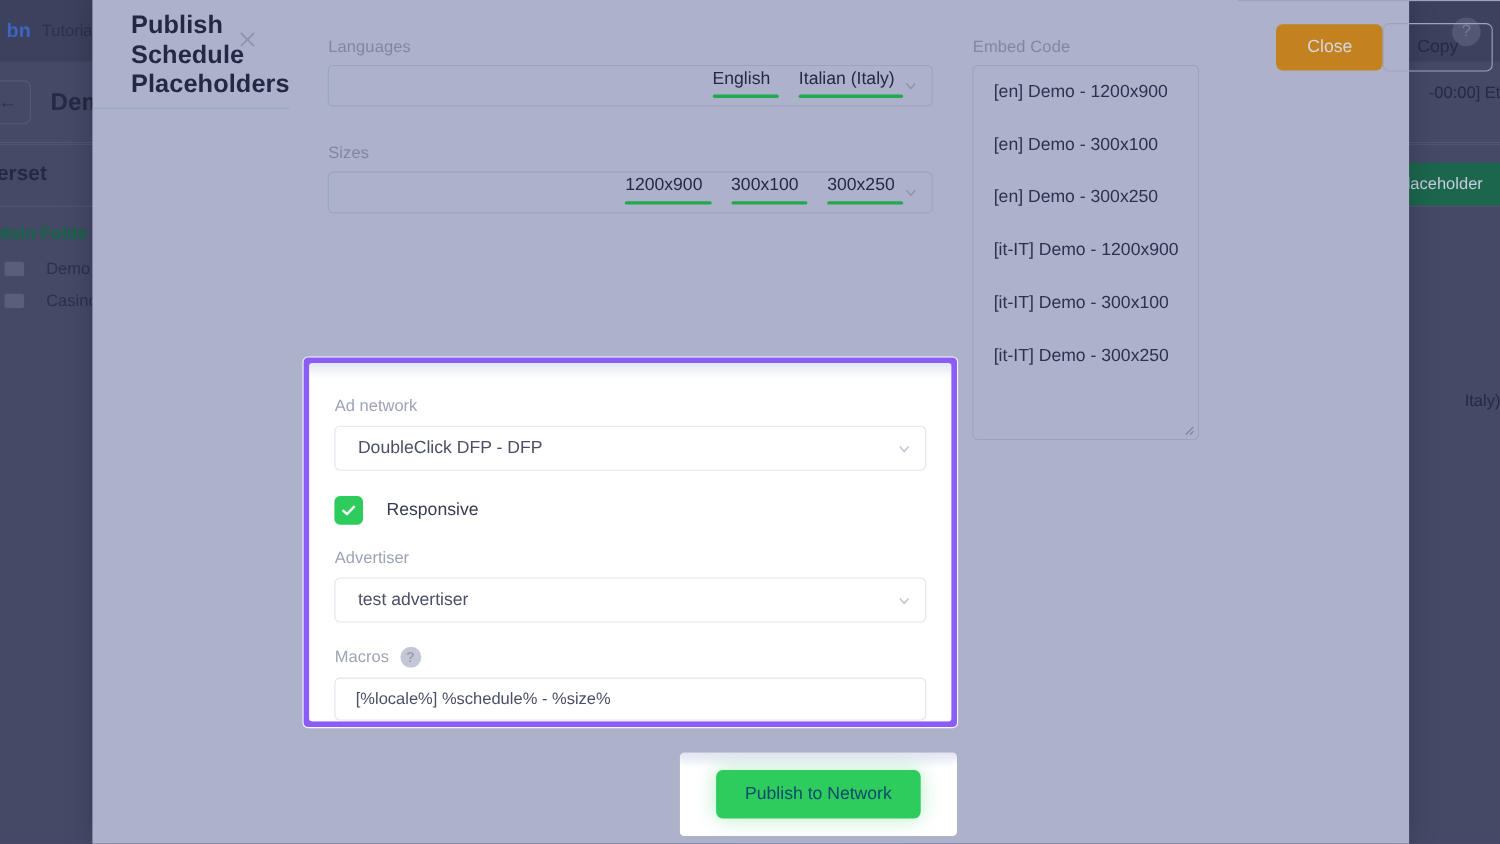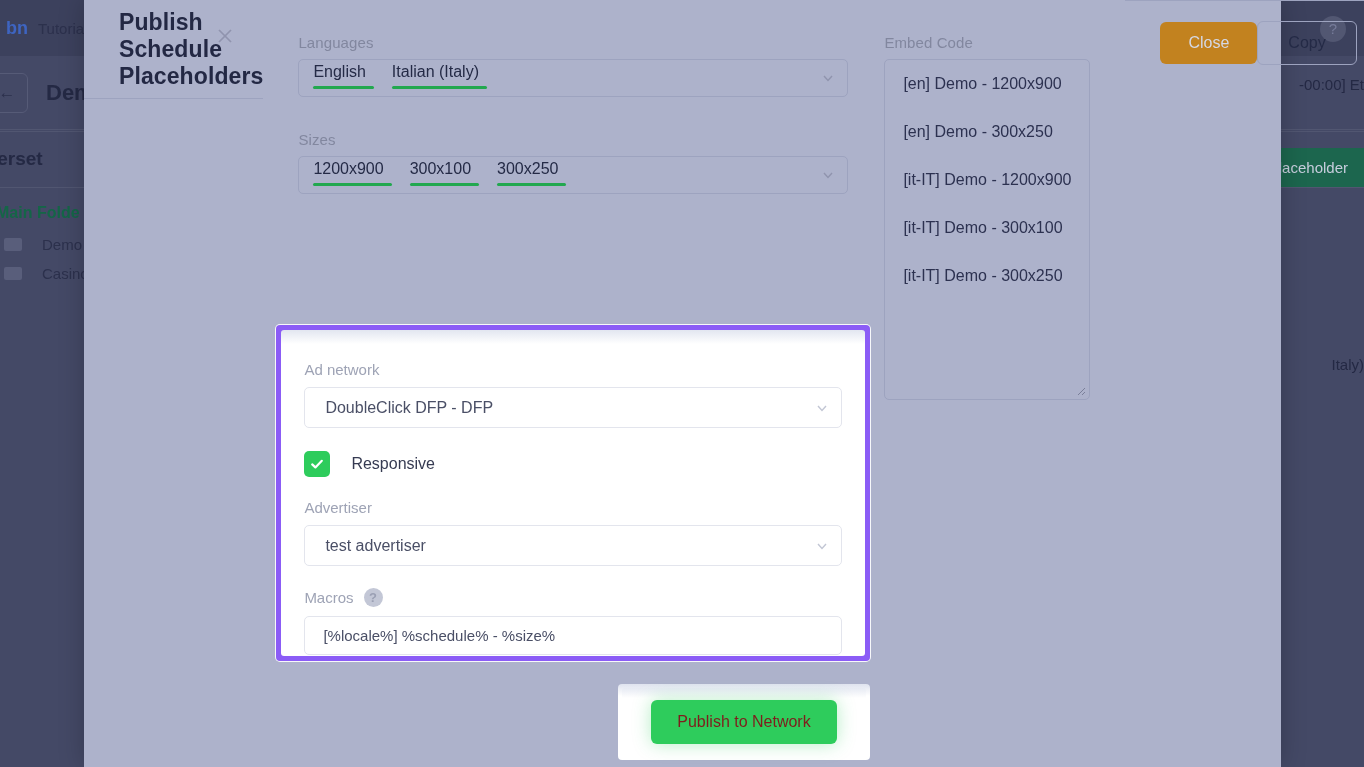--- a/index.html
+++ b/index.html
@@ -112,21 +112,21 @@
     cursor: pointer;
   }
 
   
   .multiselect {
     position: relative;
     height: 38px;
     border: 1px solid #9da3bf; border-radius: 5px;
     background: transparent;
     display: flex; align-items: center; padding: 0 34px 10px 14px;
-    gap: 26px; cursor: pointer;
+    gap: 26px; cursor: pointer; justify-content: flex-end;
   }
   .token {
     position: relative;
     font-size: 16px; color: #242a46; white-space: nowrap;
     padding-bottom: 2px;
   }
   .token::after {
     content: ""; position: absolute; left: 0; right: -8px; bottom: -6px;
     height: 3px; background: #22a84f; border-radius: 2px;
   }
@@ -240,21 +240,21 @@
     background-image: linear-gradient(to bottom, #dfe3ef 0%, #ffffff 12px);
     padding: 4px;
   }
   #publish-highlight-inner {
     width: 100%; height: 100%;
     background-image: linear-gradient(to bottom, #e6eaf3 0%, #ffffff 10px, #ffffff 100%);
     border-radius: 3px;
     display: flex; align-items: center; justify-content: center;
   }
   .btn-publish {
-    background: #2ecc5c; color: #7f1d1d;
+    background: #2ecc5c; color: #0c4a6e;
     border: none; border-radius: 6px;
     font-size: 16px; font-family: inherit; font-weight: normal;
     padding: 13px 26px; cursor: pointer;
     box-shadow: 0 0 18px rgba(46,204,92,.35);
   }
 </style>
 </head>
 <body>
 
 <div id="app-bg">
@@ -330,20 +330,21 @@
           </svg>
         </span>
       </div>
 
     </div>
 
     <div class="col-right">
       <div class="field-label">Embed Code</div>
       <div class="embed-box">
         <div class="embed-line">[en] Demo - 1200x900</div>
+        <div class="embed-line">[en] Demo - 300x100</div>
         <div class="embed-line">[en] Demo - 300x250</div>
         <div class="embed-line">[it-IT] Demo - 1200x900</div>
         <div class="embed-line">[it-IT] Demo - 300x100</div>
         <div class="embed-line">[it-IT] Demo - 300x250</div>
         <span class="resize-grip">
           <svg width="12" height="12" viewBox="0 0 12 12" stroke="#7a7f99" stroke-width="1" fill="none">
             <line x1="11" y1="4" x2="4" y2="11"></line>
               <line x1="11" y1="8" x2="8" y2="11"></line>
           </svg>
         </span>

